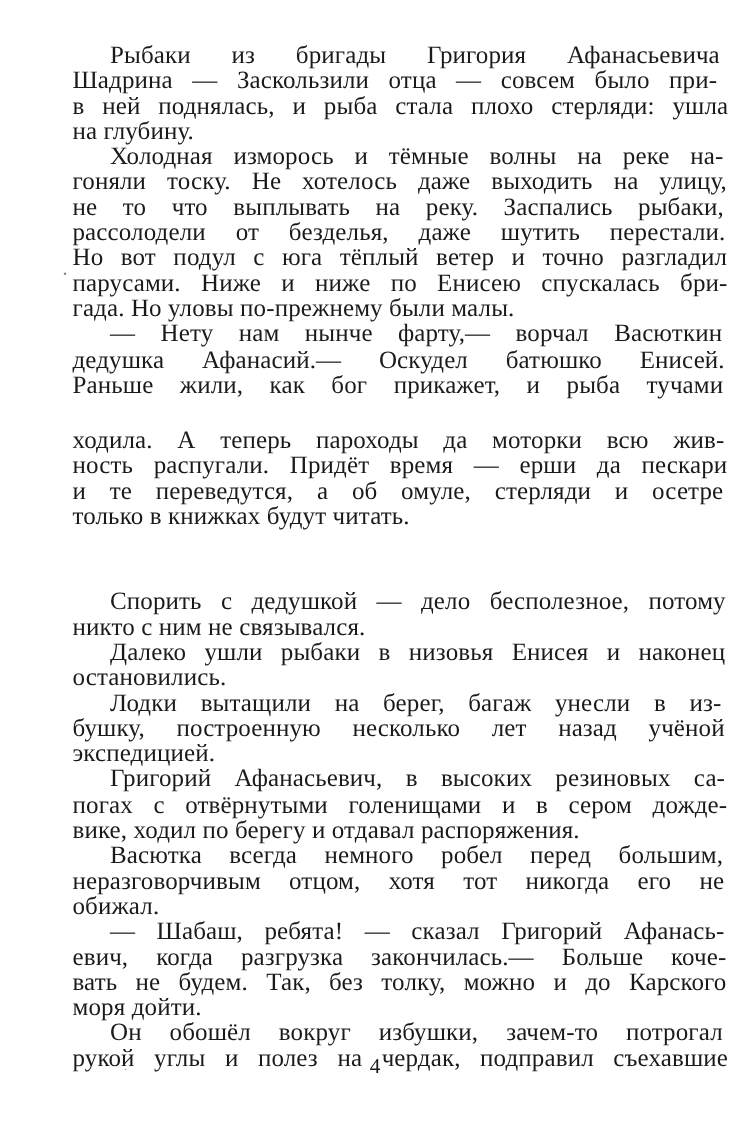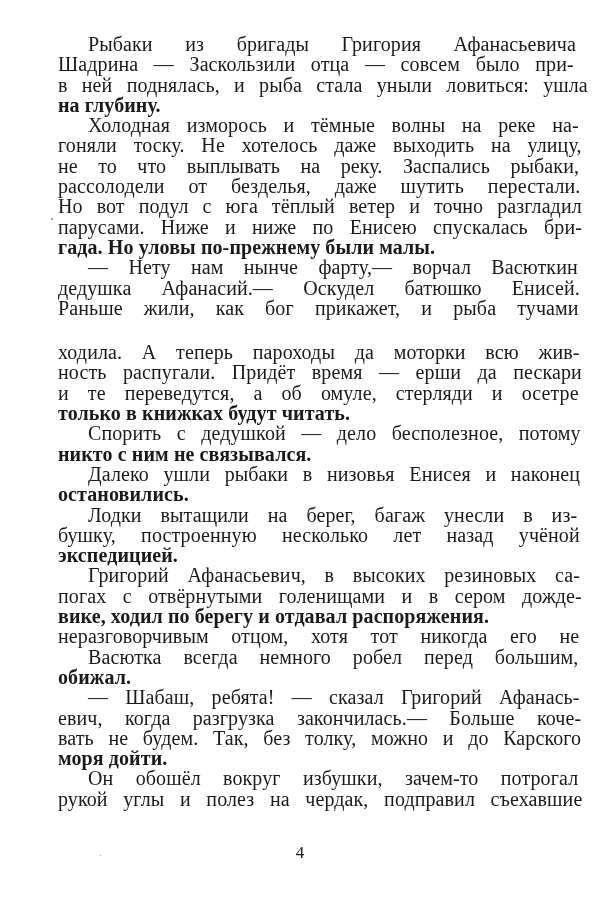--- a/index.html
+++ b/index.html
@@ -36,21 +36,20 @@
     white-space: nowrap;
     text-align: justify;
     text-align-last: justify;
     letter-spacing: 0.1px;
   }
   .line.indent {
     padding-left: 30px;
   }
   .line.last {
     text-align-last: left;
-    font-weight: bold;
   }
   .page-number {
     position: absolute;
     left: 0;
     width: 600px;
     top: 843px;
     text-align: center;
     font-size: 17px;
     line-height: 20px;
     color: #1a1a1a;
@@ -63,48 +62,48 @@
     border-radius: 1px;
   }
 </style>
 </head>
 <body>
 
 <div class="page">
   <div class="text-block" id="text-block">
       <span class="line indent" style="word-spacing: 27.5234px; text-align: left; text-align-last: left;">Рыбаки из бригады Григория Афанасьевича</span>
       <span class="line" style="word-spacing: 10.5045px; text-align: left; text-align-last: left;">Шадрина — Заскользили отца — совсем было при-</span>
-      <span class="line" style="word-spacing: 9.16992px; text-align: left; text-align-last: left;">в ней поднялась, и рыба стала уныли ловиться: ушла</span>
+      <span class="line" style="word-spacing: 9.16992px; text-align: left; text-align-last: left;">в ней поднялась, и рыба стала плохо стерляди: ушла</span>
       <span class="line last">на глубину.</span>
       <span class="line indent" style="word-spacing: 11.5223px; text-align: left; text-align-last: left;">Холодная изморось и тёмные волны на реке на-</span>
       <span class="line" style="word-spacing: 11.6964px; text-align: left; text-align-last: left;">гоняли тоску. Не хотелось даже выходить на улицу,</span>
       <span class="line" style="word-spacing: 15.3504px; text-align: left; text-align-last: left;">не то что выплывать на реку. Заспались рыбаки,</span>
       <span class="line" style="word-spacing: 18.8062px; text-align: left; text-align-last: left;">рассолодели от безделья, даже шутить перестали.</span>
       <span class="line" style="word-spacing: 8.88542px; text-align: left; text-align-last: left;">Но вот подул с юга тёплый ветер и точно разгладил</span>
       <span class="line" style="word-spacing: 11.1317px; text-align: left; text-align-last: left;">парусами. Ниже и ниже по Енисею спускалась бри-</span>
       <span class="line last">гада. Но уловы по-прежнему были малы.</span>
       <span class="line indent" style="word-spacing: 15.224px; text-align: left; text-align-last: left;">— Нету нам нынче фарту,— ворчал Васюткин</span>
       <span class="line" style="word-spacing: 25.0977px; text-align: left; text-align-last: left;">дедушка Афанасий.— Оскудел батюшко Енисей.</span>
       <span class="line" style="word-spacing: 16.0268px; text-align: left; text-align-last: left;">Раньше жили, как бог прикажет, и рыба тучами</span>
       <span class="line" style="word-spacing: 14.6339px; text-align: left; text-align-last: left; margin-top: 24px;">ходила. А теперь пароходы да моторки всю жив-</span>
       <span class="line" style="word-spacing: 11.3839px; text-align: left; text-align-last: left;">ность распугали. Придёт время — ерши да пескари</span>
       <span class="line" style="word-spacing: 13.918px; text-align: left; text-align-last: left;">и те переведутся, а об омуле, стерляди и осетре</span>
       <span class="line last">только в книжках будут читать.</span>
-      <span class="line indent" style="word-spacing: 10.3646px; text-align: left; text-align-last: left;">Спорить с дедушкой — дело бесполезное, потому</span>
+      <span class="line indent" style="word-spacing: 10.3646px; text-align: left; text-align-last: left; margin-top: 48px;">Спорить с дедушкой — дело бесполезное, потому</span>
       <span class="line last">никто с ним не связывался.</span>
       <span class="line indent" style="word-spacing: 9.5558px; text-align: left; text-align-last: left;">Далеко ушли рыбаки в низовья Енисея и наконец</span>
       <span class="line last">остановились.</span>
       <span class="line indent" style="word-spacing: 13.8237px; text-align: left; text-align-last: left;">Лодки вытащили на берег, багаж унесли в из-</span>
       <span class="line" style="word-spacing: 20.1594px; text-align: center; text-align-last: left;">бушку, построенную несколько лет назад учёной</span>
       <span class="line last">экспедицией.</span>
       <span class="line indent" style="word-spacing: 13.5312px; text-align: right; text-align-last: left;">Григорий Афанасьевич, в высоких резиновых са-</span>
       <span class="line" style="word-spacing: 11.3527px; text-align: left; text-align-last: left;">погах с отвёрнутыми голенищами и в сером дожде-</span>
       <span class="line last">вике, ходил по берегу и отдавал распоряжения.</span>
+      <span class="line indent" style="word-spacing: 16.8344px; text-align: left; text-align-last: left;">Васютка всегда немного робел перед большим,</span>
       <span class="line" style="word-spacing: 17.4922px; text-align: left; text-align-last: left;">неразговорчивым отцом, хотя тот никогда его не</span>
-      <span class="line indent" style="word-spacing: 16.8344px; text-align: left; text-align-last: left;">Васютка всегда немного робел перед большим,</span>
       <span class="line last">обижал.</span>
       <span class="line indent" style="word-spacing: 12.0885px; text-align: left; text-align-last: left;">— Шабаш, ребята! — сказал Григорий Афанась-</span>
       <span class="line" style="word-spacing: 17.2469px; text-align: left; text-align-last: left;">евич, когда разгрузка закончилась.— Больше коче-</span>
       <span class="line" style="word-spacing: 9.52083px; text-align: left; text-align-last: left;">вать не будем. Так, без толку, можно и до Карского</span>
       <span class="line last">моря дойти.</span>
       <span class="line indent" style="word-spacing: 17.2344px; text-align: left; text-align-last: left;">Он обошёл вокруг избушки, зачем-то потрогал</span>
       <span class="line" style="word-spacing: 10.529px; text-align: center; text-align-last: left;">рукой углы и полез на чердак, подправил съехавшие</span>
     </div>
   <div class="page-number">4</div>
   <span class="speck" style="left:51px; top:218px;"></span>

